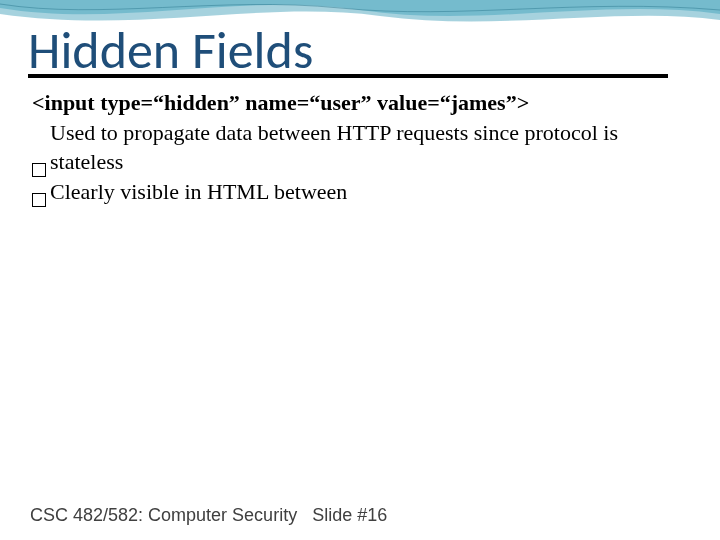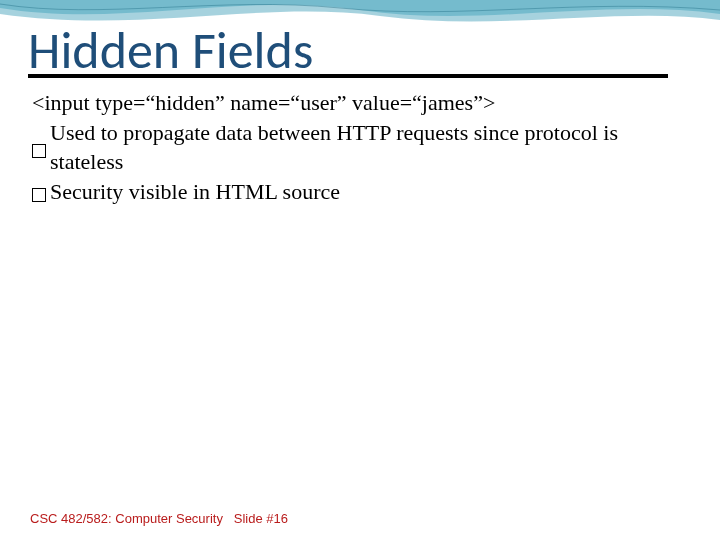--- a/index.html
+++ b/index.html
@@ -37,44 +37,44 @@
   .content {
     position: absolute;
     top: 88px;
     left: 32px;
     width: 650px;
     font-size: 22px;
     line-height: 1.35;
     color: #000000;
   }
   .code-line {
-    font-weight: normal;
+    font-weight: bold;
   }
   .bullet-line {
     display: flex;
-    align-items: center;
+    align-items: flex-end;
   }
   .bullet-box {
     display: inline-block;
     width: 14px;
     height: 14px;
     border: 1.5px solid #000;
     margin-right: 4px;
     margin-top: 7px;
     flex-shrink: 0;
   }
   .bullet-text {
     flex: 1;
   }
   .footer {
     position: absolute;
     bottom: 14px;
     left: 30px;
-    font-size: 13px;
-    color: #b91c1c;
+    font-size: 18px;
+    color: #404040;
     font-family: Arial, sans-serif;
     text-align: right;
   }
 </style>
 </head>
 <body>
 
 <svg class="wave-decoration" viewBox="0 0 720 40" preserveAspectRatio="none">
   <path d="M0,8 C120,28 240,-8 360,10 C480,28 600,-2 720,14 L720,0 L0,0 Z" fill="#5FB4C8" fill-opacity="0.55"></path>
   <path d="M0,14 C140,34 260,0 380,16 C500,32 620,6 720,20 L720,0 L0,0 Z" fill="#3A9CB5" fill-opacity="0.45"></path>
@@ -87,20 +87,20 @@
 <div class="content">
   <div class="code-line">&lt;input type=“hidden” name=“user” value=“james”&gt;</div>
 
   <div class="bullet-line">
     <span class="bullet-box"></span>
     <span class="bullet-text">Used to propagate data between HTTP requests since protocol is stateless</span>
   </div>
 
   <div class="bullet-line">
     <span class="bullet-box"></span>
-    <span class="bullet-text">Security visible in HTML source</span>
+    <span class="bullet-text">Clearly visible in HTML between</span>
   </div>
 
 </div>
 
 <div class="footer">
   <span>CSC 482/582: Computer Security</span>&nbsp;&nbsp;&nbsp;<span>Slide #16</span>
 </div>
 
 </body></html>

